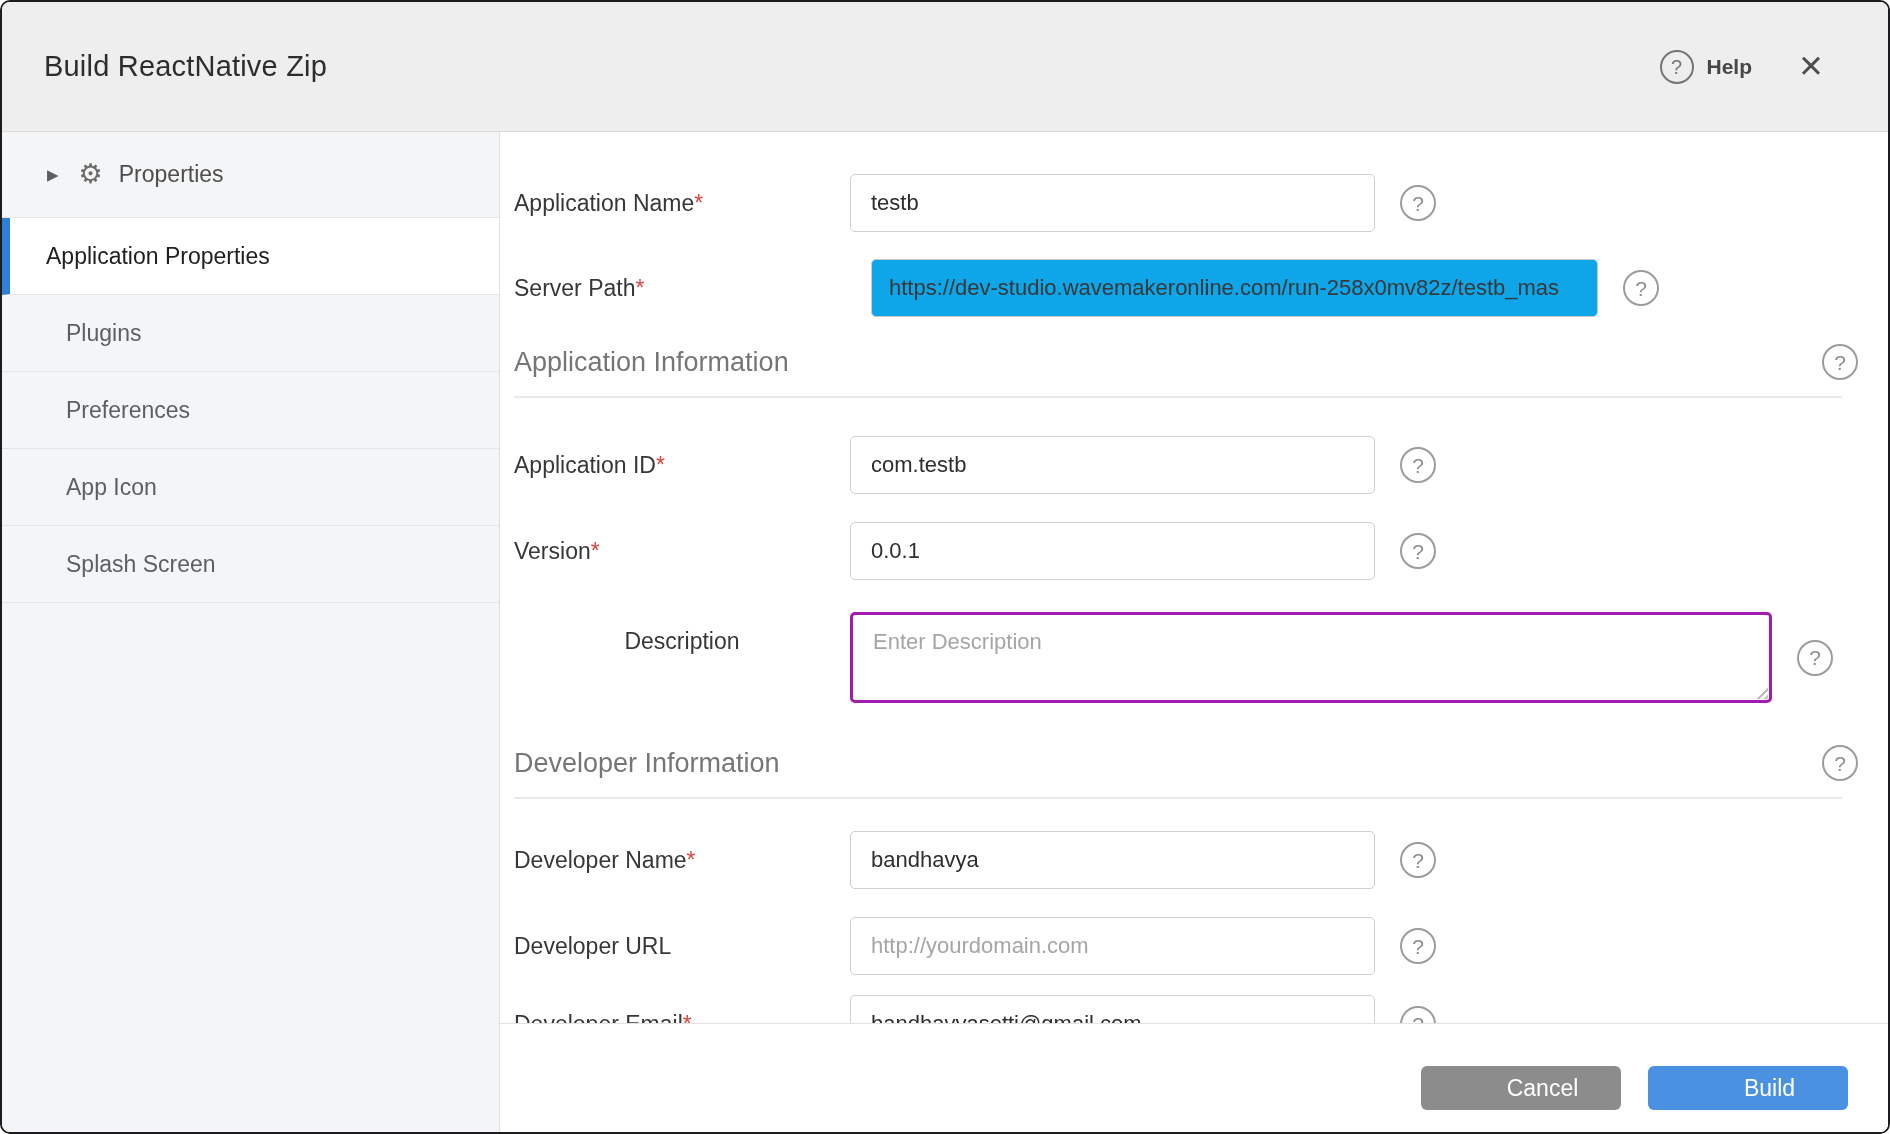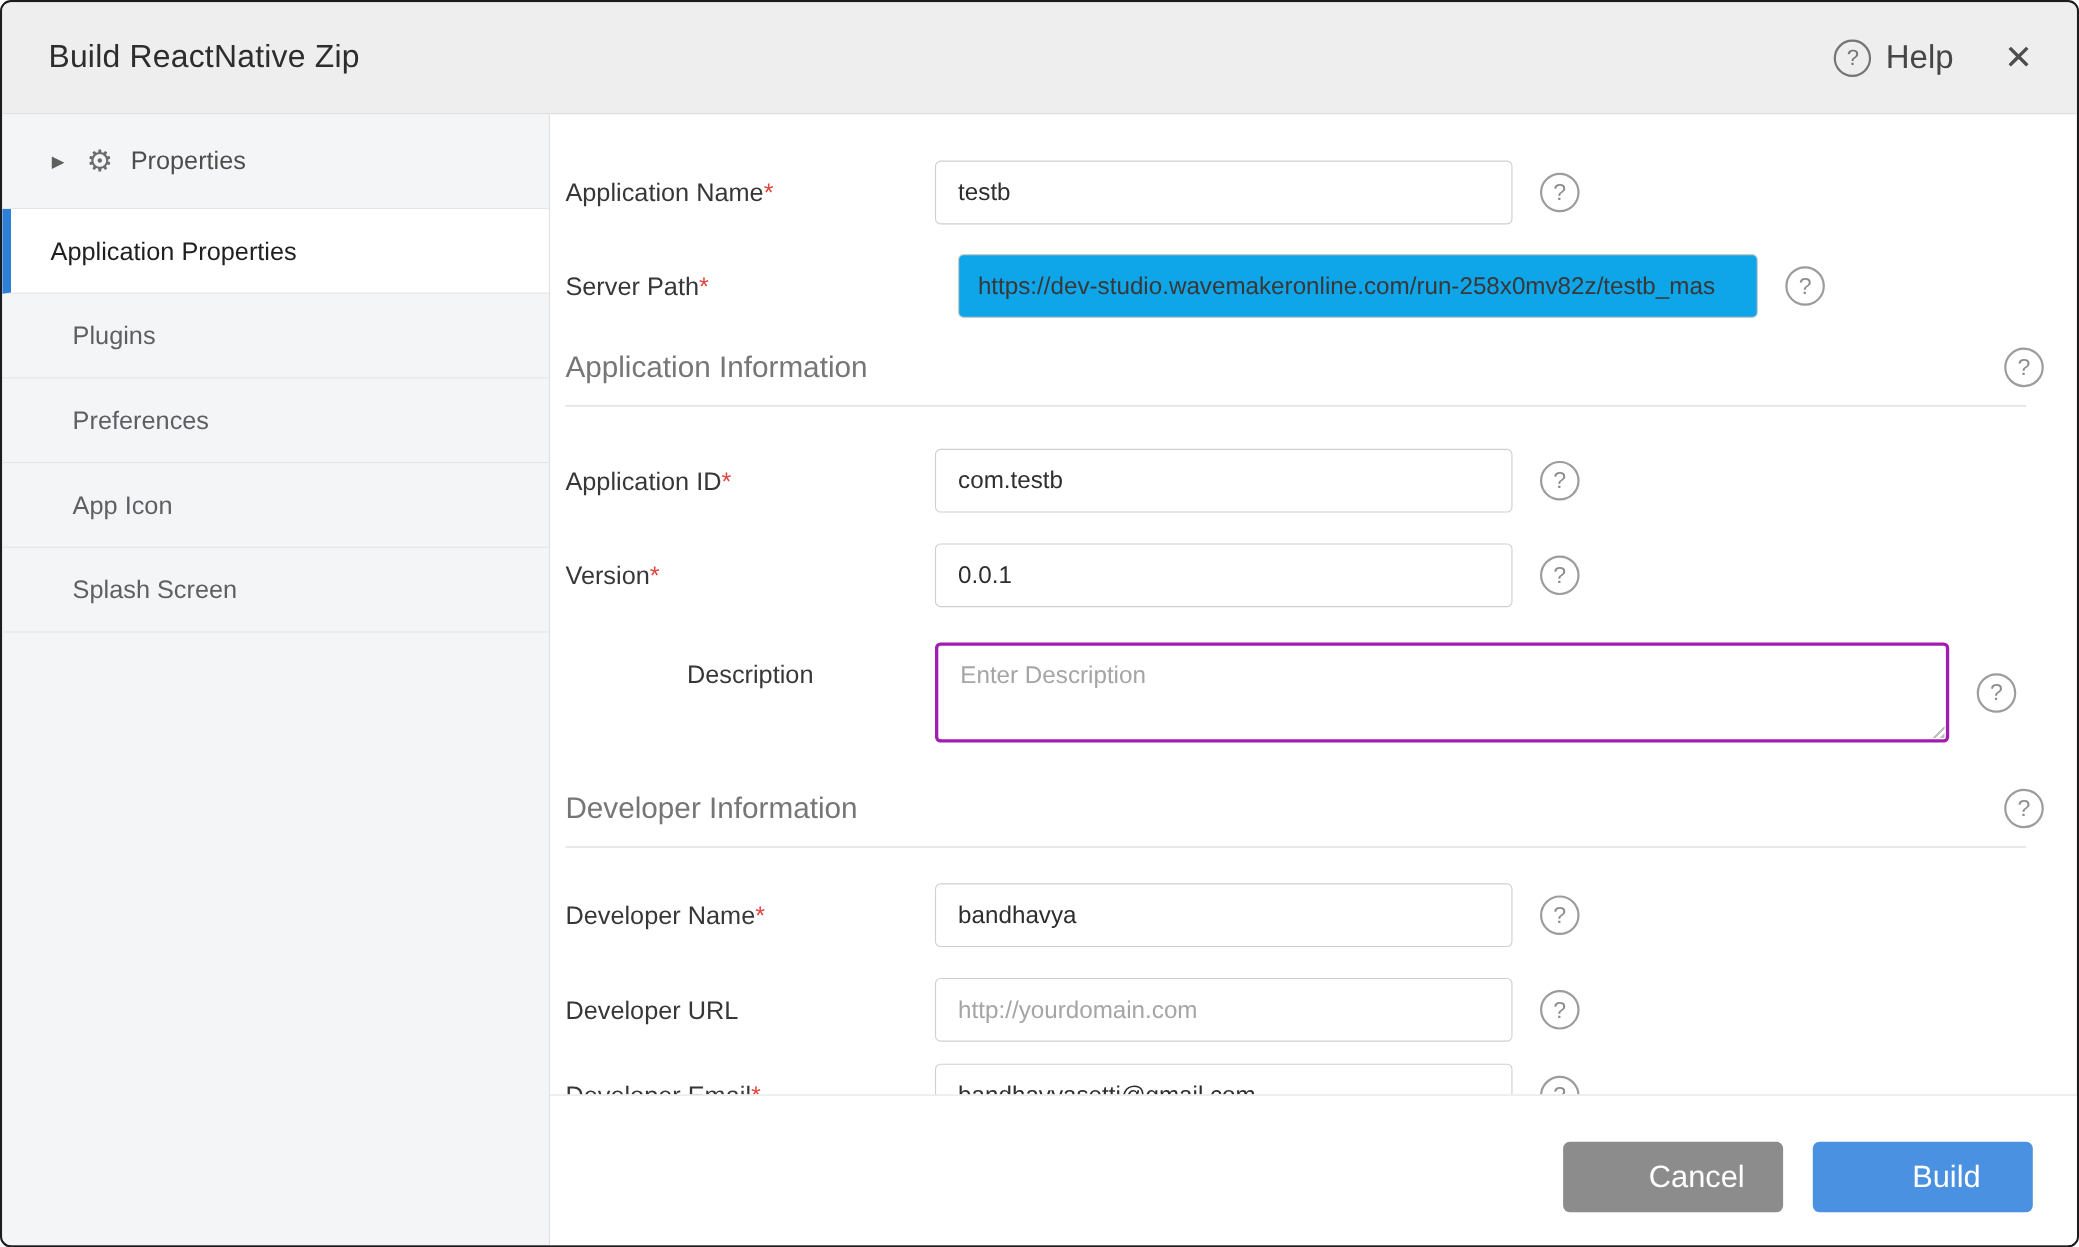--- a/index.html
+++ b/index.html
@@ -11,35 +11,35 @@
     border:2px solid #1c1c1e;
     border-radius:10px;
     overflow:hidden;
     background:#fff;
     position:relative;
     display:flex; flex-direction:column;
   }
 
   
   .modal-header {
-    height:102px; flex-shrink:0;
+    height:130px; flex-shrink:0;
     background:#eeeeee;
     border-bottom:1px solid #dadada;
     display:flex; align-items:center;
-    padding:0 40px 0 42px;
+    padding:0 64px 0 42px;
   }
   .modal-title { font-size:29px; font-weight:500; color:#2d2d2d; letter-spacing:0.2px; }
   .header-right { margin-left:auto; display:flex; align-items:center; }
   .help-btn { display:flex; align-items:center; gap:13px; cursor:pointer; background:none; border:none; }
   .q-circle {
     width:34px; height:34px; border:2px solid #757575; border-radius:50%;
     color:#757575; font-size:20px; line-height:1;
     display:flex; align-items:center; justify-content:center; flex-shrink:0;
   }
-  .help-text { font-size:30px; color:#474747; }
+  .help-text { font-size:21px; color:#474747;font-weight:bold; }
   .close-btn {
     background:none; border:none; margin-left:46px;
     font-size:31px; color:#4d4d4d; line-height:1; cursor:pointer;
   }
 
   
   .modal-body { flex:1; display:flex; min-height:0; }
 
   
   .sidebar {
@@ -133,22 +133,22 @@
   .drow .help-mini { align-self:center; }
   .mb28 { margin-bottom:28px; }
   .mb32 { margin-bottom:32px; }
   .mb20 { margin-bottom:20px; }
   .sec2 { margin-top:42px; }
 
   
   .footer { flex:1; border-top:1px solid #e2e2e2; position:relative; background:#fff; }
   .footer-btns { position:absolute; top:42px; right:40px; display:flex; gap:27px; }
   .btn {
-    width:200px; height:64px; border:none; border-radius:6px;
-    font-size:28px; color:#fff; font-family:inherit; cursor:pointer;padding-left:43px;
+    width:200px; height:44px; border:none; border-radius:6px;
+    font-size:23px; color:#fff; font-family:inherit; cursor:pointer;padding-left:43px;
   }
   .btn-gray { background:#8c8c8c; }
   .btn-blue { background:#4a91e2; }
 </style>
 </head>
 <body>
 
 <div class="window">
 
   <div class="modal-header">

